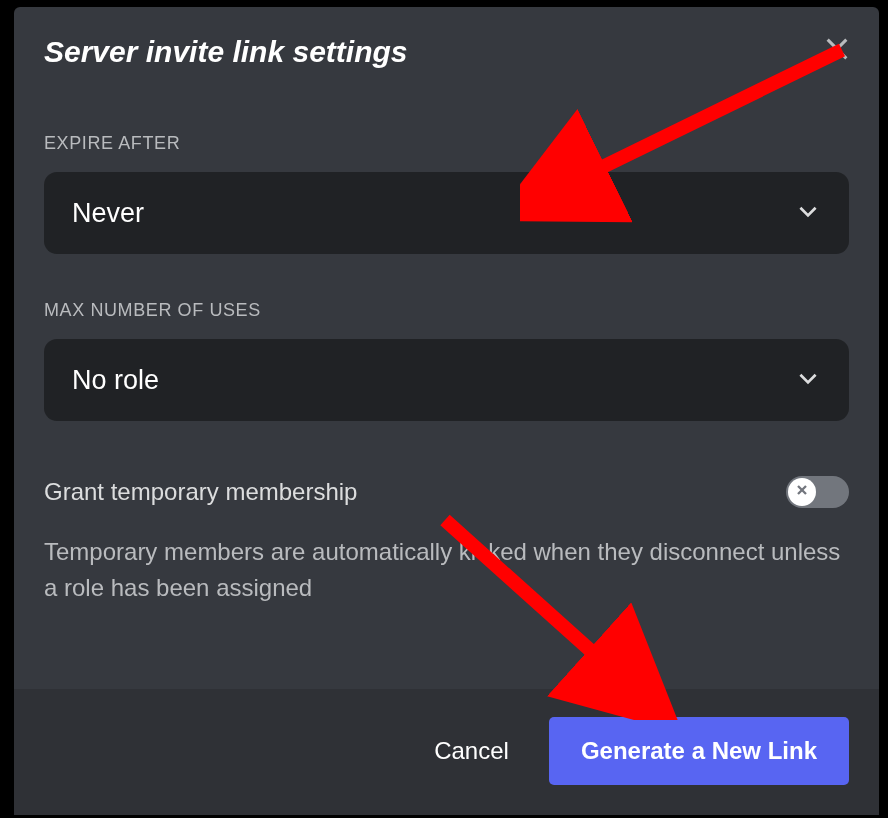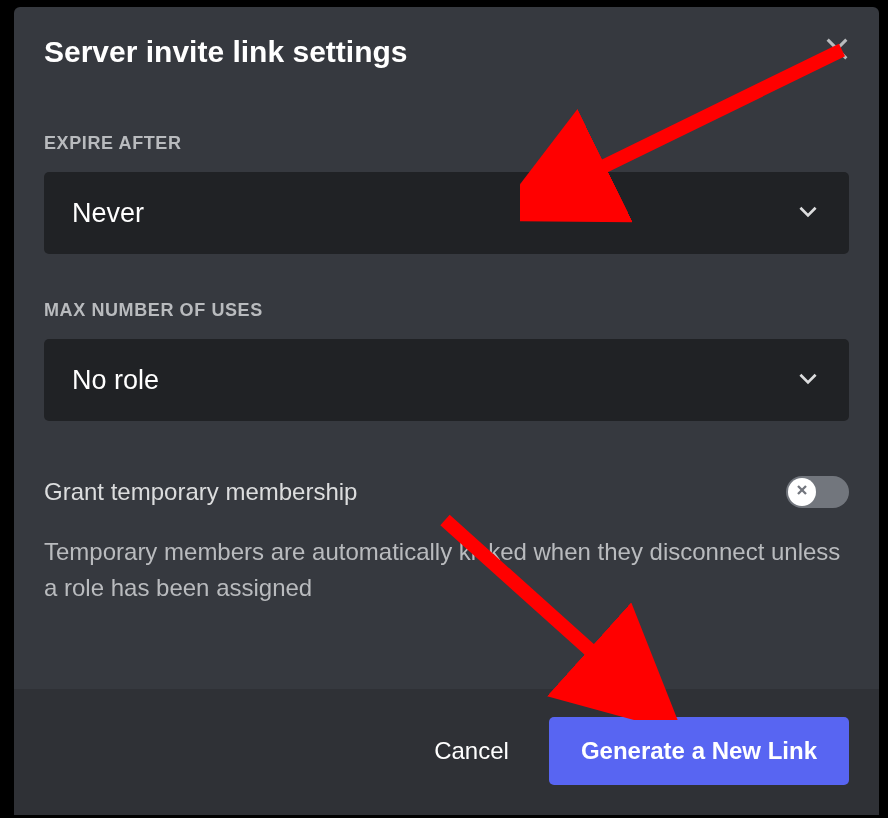--- a/index.html
+++ b/index.html
@@ -20,20 +20,21 @@
       background: #36393f;
       border-radius: 6px;
       display: flex;
       flex-direction: column;
     }
     .modal-header {
       padding: 28px 30px 0 30px;
       display: flex;
       justify-content: space-between;
       align-items: flex-start;
+      font-style: italic;
     }
     .modal-title {
       color: #ffffff;
       font-size: 30px;
       font-weight: 700;
     }
     .close-btn {
       color: #b9bbbe;
       cursor: pointer;
       padding: 0;
@@ -53,27 +54,27 @@
     }
     .field-group {
       margin-top: 64px;
     }
     .field-group.second {
       margin-top: 46px;
     }
     .field-label {
       color: #b9bbbe;
       font-size: 18px;
-      font-weight: 700;
+      font-weight: 400;
       letter-spacing: 0.6px;
       margin-bottom: 18px;
     }
     .select {
       background: #202225;
-      border-radius: 5px;
+      border-radius: 13px;
       height: 82px;
       display: flex;
       align-items: center;
       justify-content: space-between;
       padding: 0 28px;
       cursor: pointer;
     }
     .select-value {
       color: #ffffff;
       font-size: 27px;

